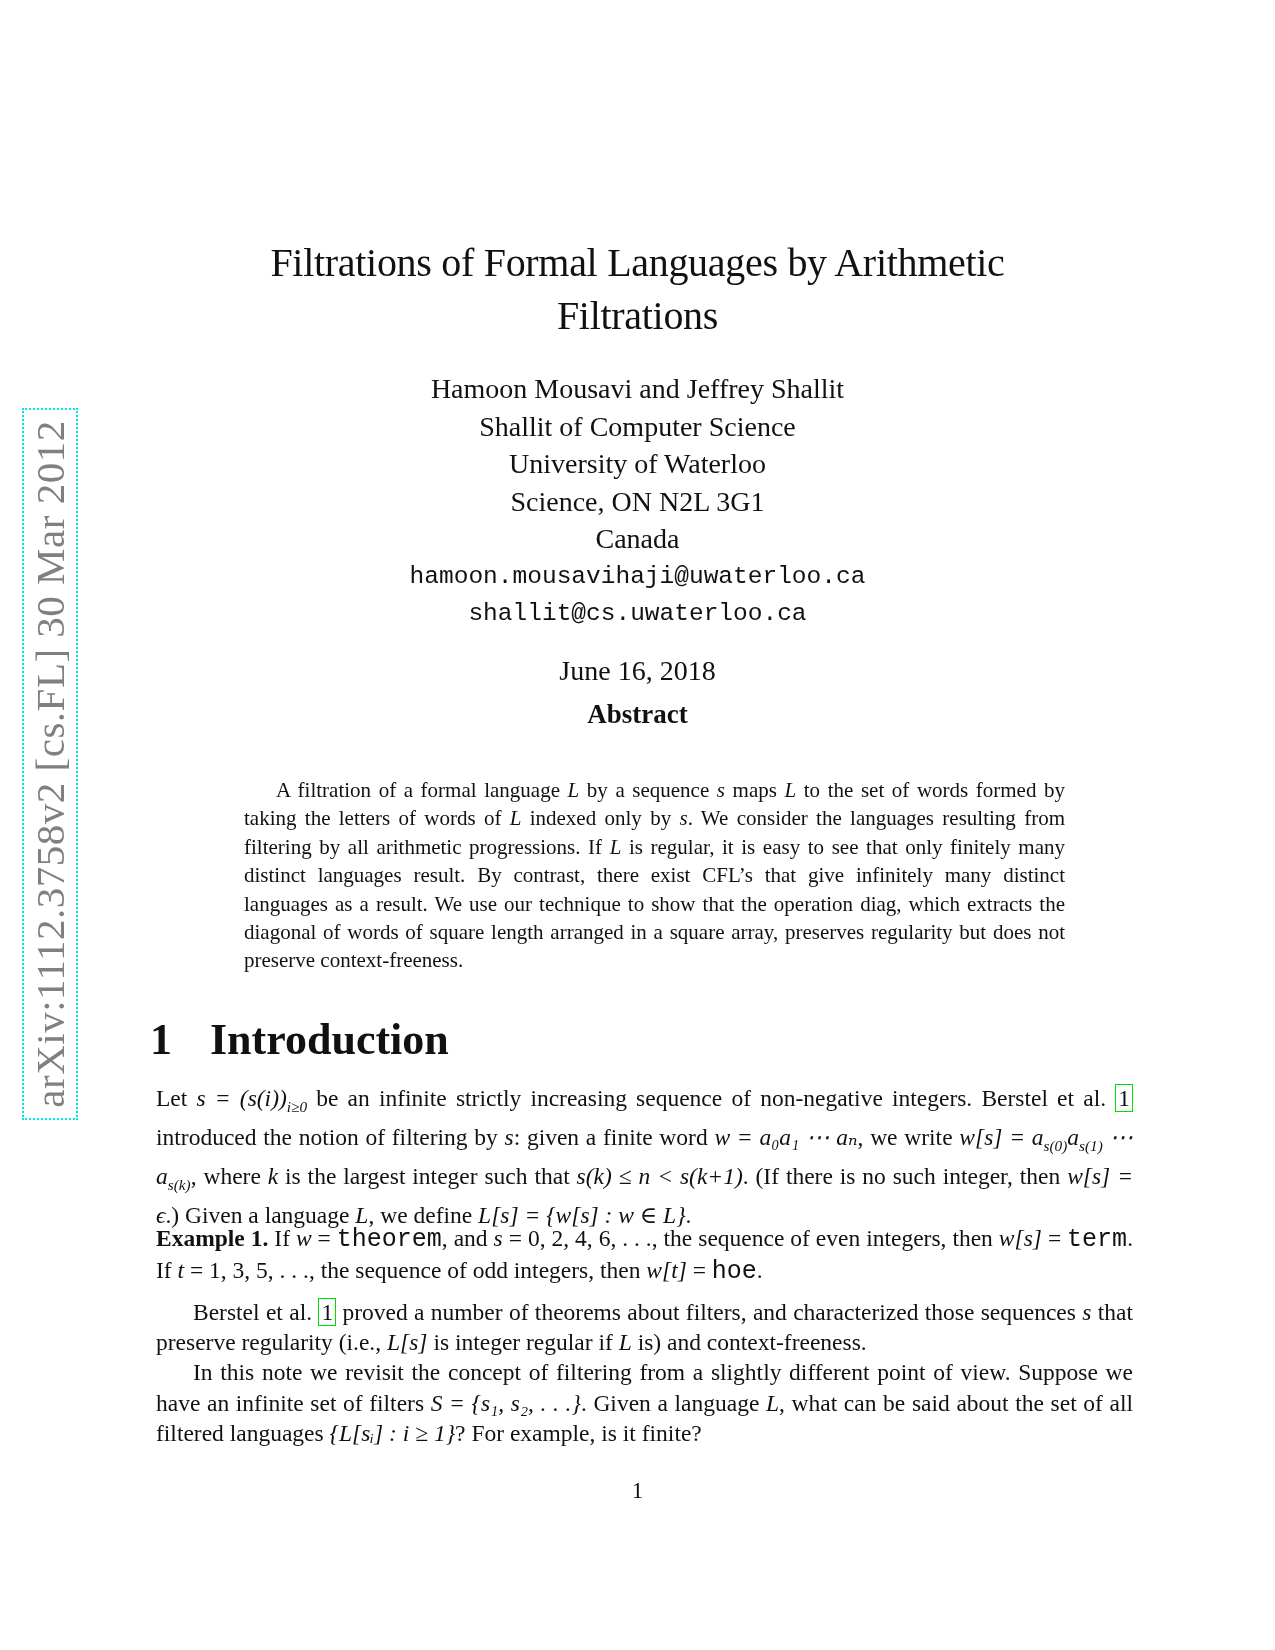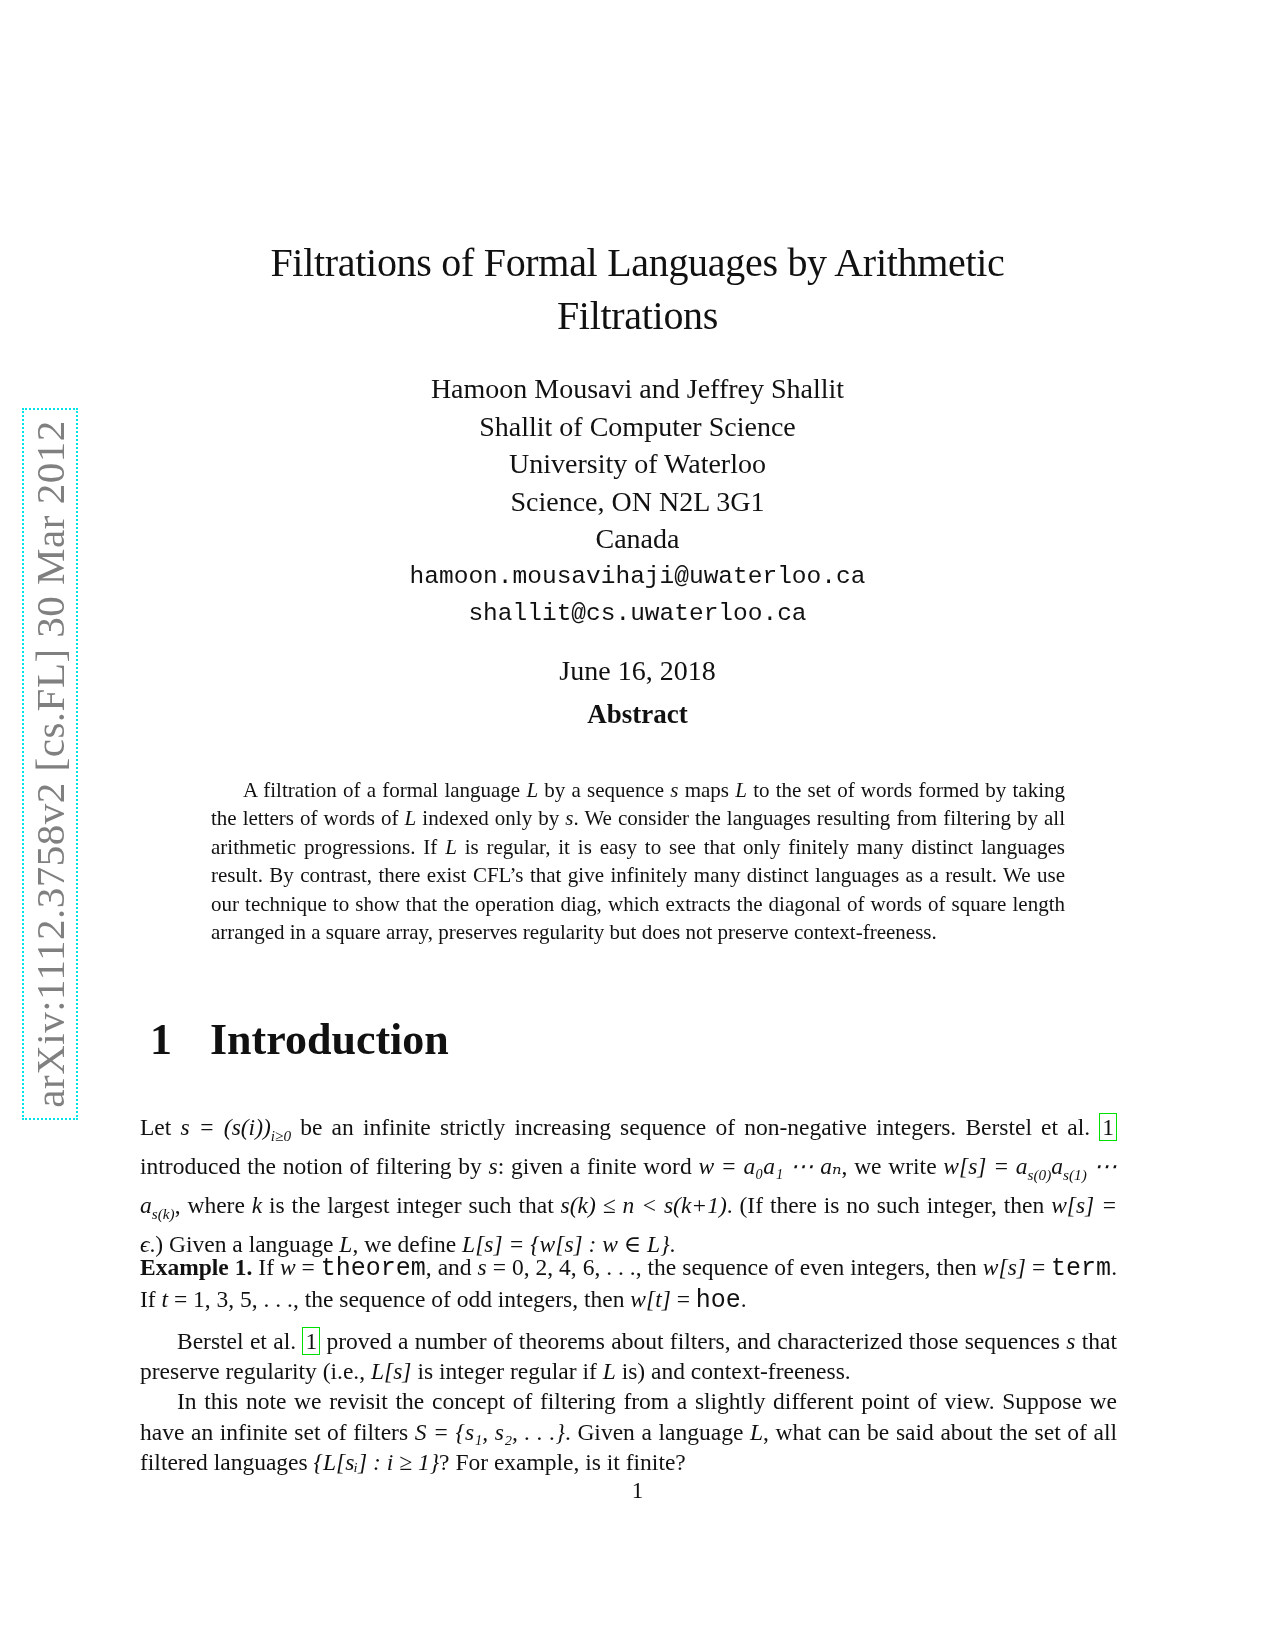--- a/index.html
+++ b/index.html
@@ -6,24 +6,24 @@
   body { width:1275px; height:1650px; position:relative; overflow:hidden;
          font-family:"Liberation Serif","DejaVu Serif",serif; color:#111; }
   .abs { position:absolute; }
   .center { text-align:center; left:0; width:1275px; }
   .title { font-size:40px; line-height:53px; top:236px; letter-spacing:-0.3px; }
   .authors { top:370px; font-size:28px; line-height:37.5px; }
   .mono { font-family:"Liberation Mono","DejaVu Sans Mono",monospace; font-size:24.5px; line-height:37px; }
   .date { top:655px; font-size:28px; }
   .abs-head { top:699px; font-size:27px; font-weight:bold; }
   .abstract { left:211px; width:854px; top:776px; font-size:21px; line-height:28.4px; text-align:justify; }
-  .abstract .indent { text-indent:32px; display:block; }
+  .abstract .indent { text-indent:32px; display:block;margin-left:33px; }
   .sec { left:150px; top:1014px; font-size:44px; font-weight:bold; }
   .sec .num { display:inline-block; width:60px; }
-  .body { left:140px; width:977px; font-size:23.5px; line-height:30.2px; text-align:justify;margin-top:29px; }
+  .body { left:156px; width:977px; font-size:23.5px; line-height:30.2px; text-align:justify; }
   .p1 { top:1083px; }
   .p2 { top:1223px; }
   .p3 { top:1297px; }
   .indent { text-indent:37px; }
   .math { font-style:italic; }
   .tt { font-family:"Liberation Mono","DejaVu Sans Mono",monospace; font-size:25px; }
   .cite { border:1.5px solid #00e000; padding:0 2px; }
   .pagenum { top:1478px; font-size:23px; }
   .stamp { left:22px; top:408px; width:56px; height:712px;
            border:2px dotted #00e5e5; box-sizing:border-box; }

